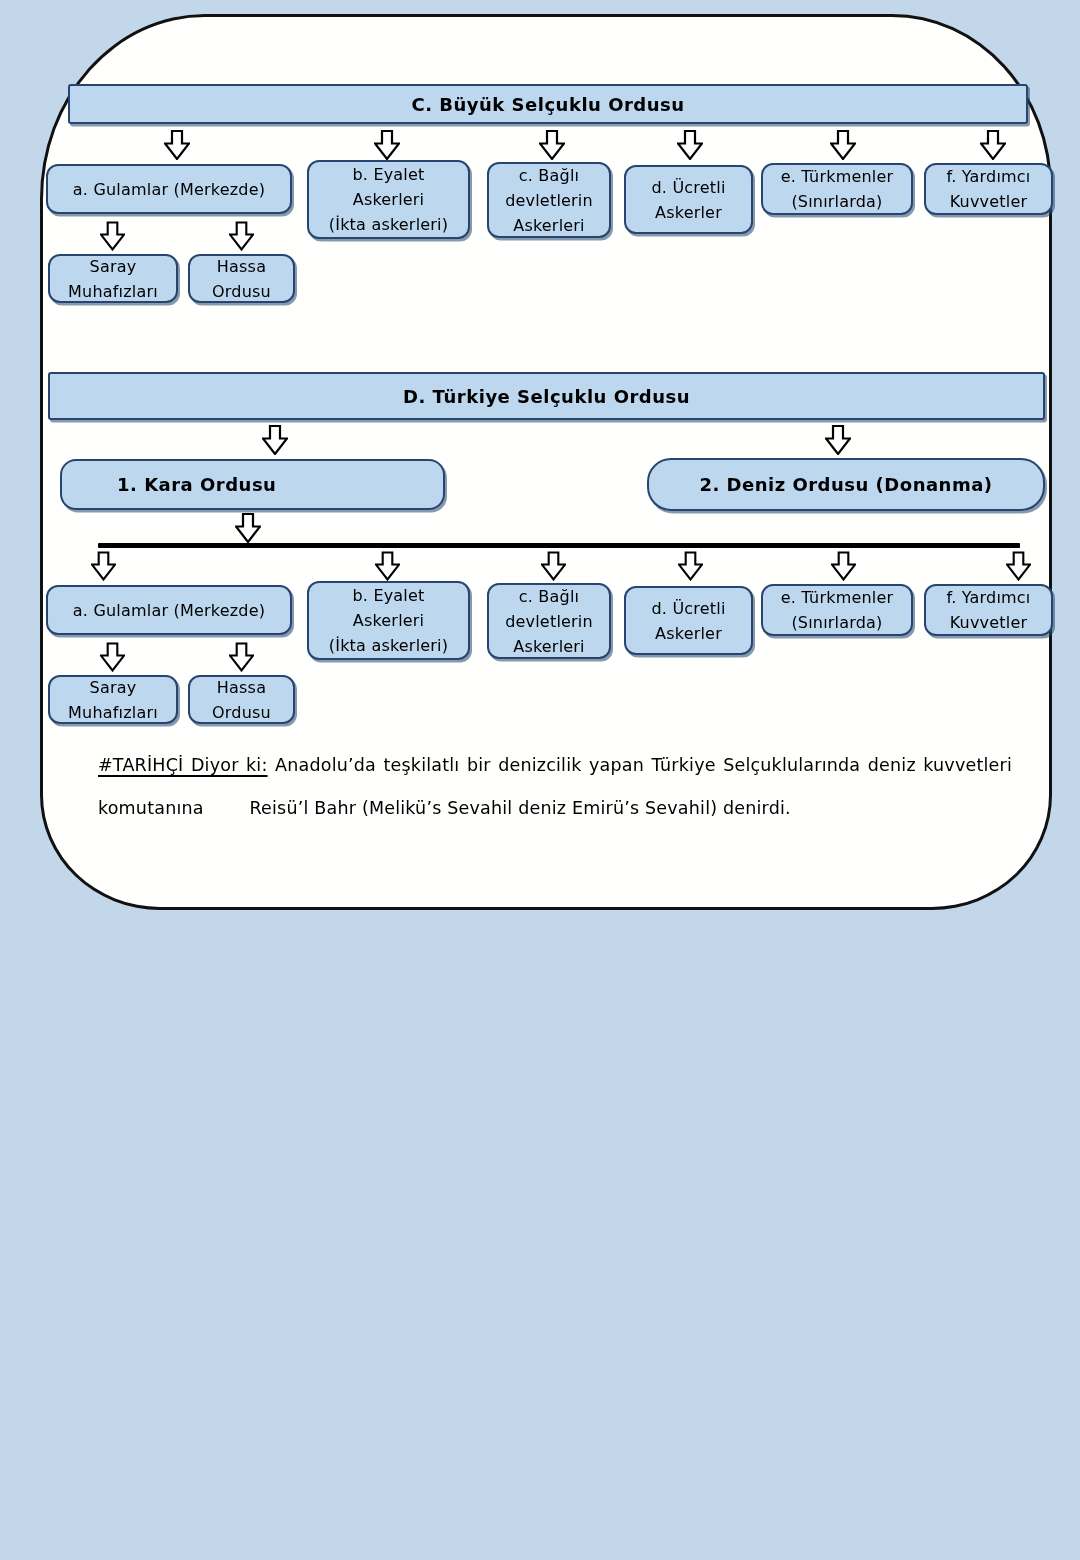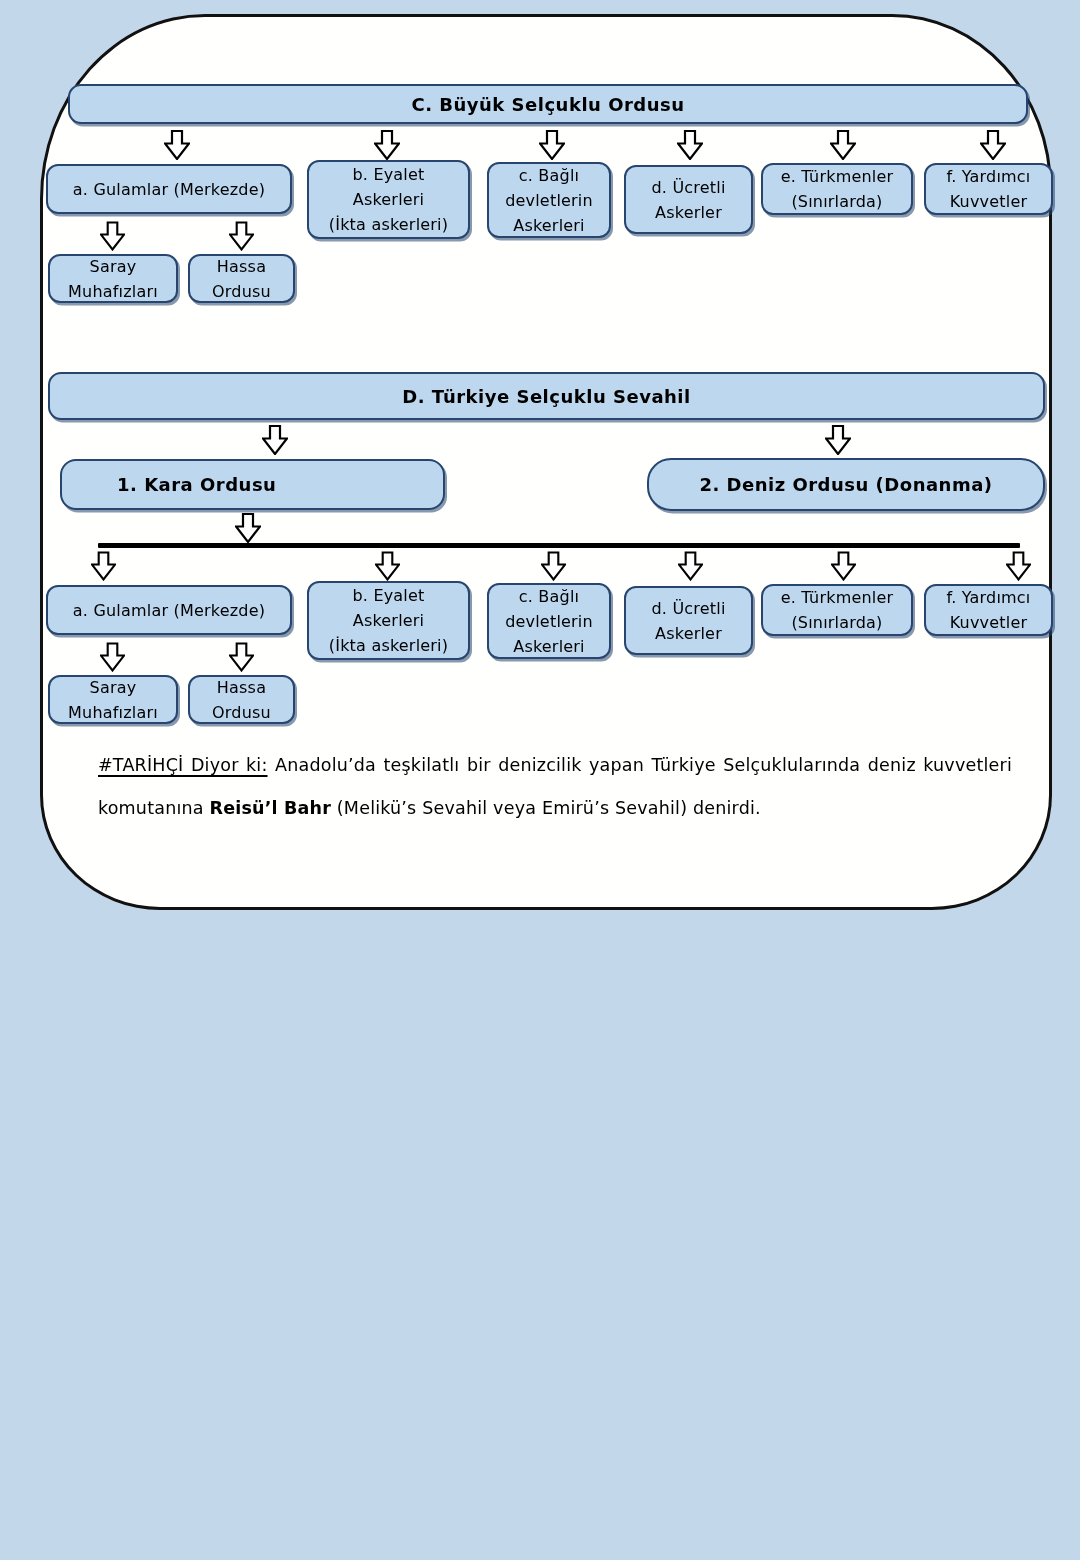--- a/index.html
+++ b/index.html
@@ -33,21 +33,21 @@
     align-items: center;
     justify-content: center;
     text-align: center;
     font-size: 16px;
     line-height: 25px;
     letter-spacing: 0.2px;
   }
   .hdr {
     font-weight: bold;
     font-size: 18px;
-    border-radius: 13px;
+    border-radius: 3px;
     letter-spacing: 0.5px;
   }
   .hdr-left { align-items: flex-start; padding-left: 55px; text-align: left; }
 
   .arr { position: absolute; }
 
   .hline {
     position: absolute;
     background: #000;
     height: 5px;
@@ -62,21 +62,21 @@
     line-height: 43px;
     text-align: justify;
     letter-spacing: 0.2px;
   }
   .note .lead {
     font-weight: normal;
     text-decoration: underline;
     text-decoration-thickness: 2px;
     text-underline-offset: 4px;
   }
-  .note b { font-weight: bold; }
+  .note b { font-weight: normal; margin-left: 40px; }
 </style>
 </head>
 <body>
 
 <svg width="0" height="0" style="position:absolute">
   <defs>
     <g id="down-arrow">
       <path d="M8 1 H18 V13.5 H25 L13 29 L1 13.5 H8 Z" fill="#ffffff" stroke="#000000" stroke-width="2.2" stroke-linejoin="miter"></path>
     </g>
   </defs>
@@ -145,21 +145,21 @@
   <div class="nbox" style="left:48px;top:254px;width:130px;height:49px">
     <div>Saray</div>
     <div>Muhafızları</div>
   </div>
   <div class="nbox" style="left:188px;top:254px;width:107px;height:49px">
     <div>Hassa</div>
     <div>Ordusu</div>
   </div>
 
   <div class="nbox hdr" style="left:48px;top:372px;width:997px;height:48px">
-    <div>D. Türkiye Selçuklu Sevahil</div>
+    <div>D. Türkiye Selçuklu Ordusu</div>
   </div>
 
   <svg class="arr" style="left:262px;top:425px" width="26" height="30" viewBox="0 0 26 30">
       <use href="#down-arrow"></use>
     </svg>
   <svg class="arr" style="left:825px;top:425px" width="26" height="30" viewBox="0 0 26 30">
       <use href="#down-arrow"></use>
     </svg>
 
   <div class="nbox hdr hdr-left" style="left:60px;top:459px;width:385px;height:51px;border-radius:16px">
@@ -229,15 +229,15 @@
 
   <div class="nbox" style="left:48px;top:675px;width:130px;height:49px">
     <div>Saray</div>
     <div>Muhafızları</div>
   </div>
   <div class="nbox" style="left:188px;top:675px;width:107px;height:49px">
     <div>Hassa</div>
     <div>Ordusu</div>
   </div>
 
-  <p class="note"><span class="lead">#TARİHÇİ Diyor ki:</span> <span>Anadolu’da teşkilatlı bir denizcilik yapan Türkiye Selçuklularında deniz kuvvetleri komutanına</span> <b>Reisü’l Bahr</b> <span>(Melikü’s Sevahil veya Emirü’s Sevahil) denirdi.</span></p>
+  <p class="note"><span class="lead">#TARİHÇİ Diyor ki:</span> <span>Anadolu’da teşkilatlı bir denizcilik yapan Türkiye Selçuklularında deniz kuvvetleri komutanına</span> <b>Reisü’l Bahr</b> <span>(Melikü’s Sevahil deniz Emirü’s Sevahil) denirdi.</span></p>
 
 </div>
 
 </body></html>

